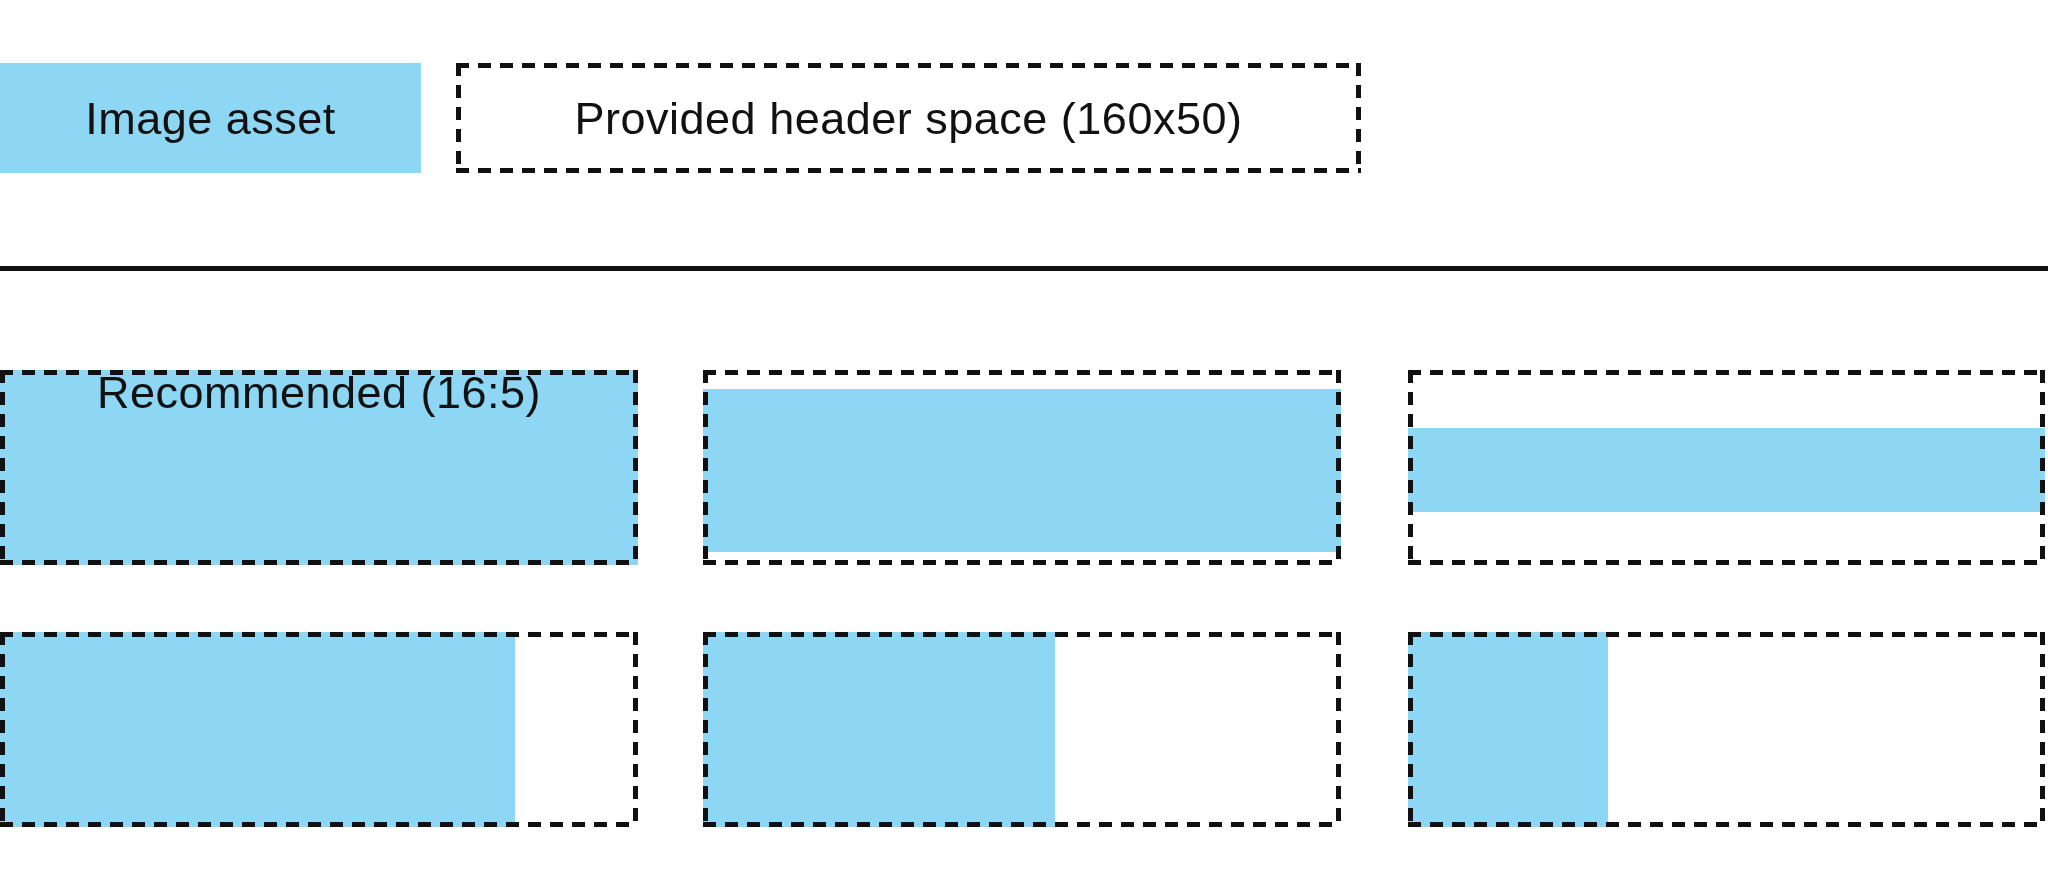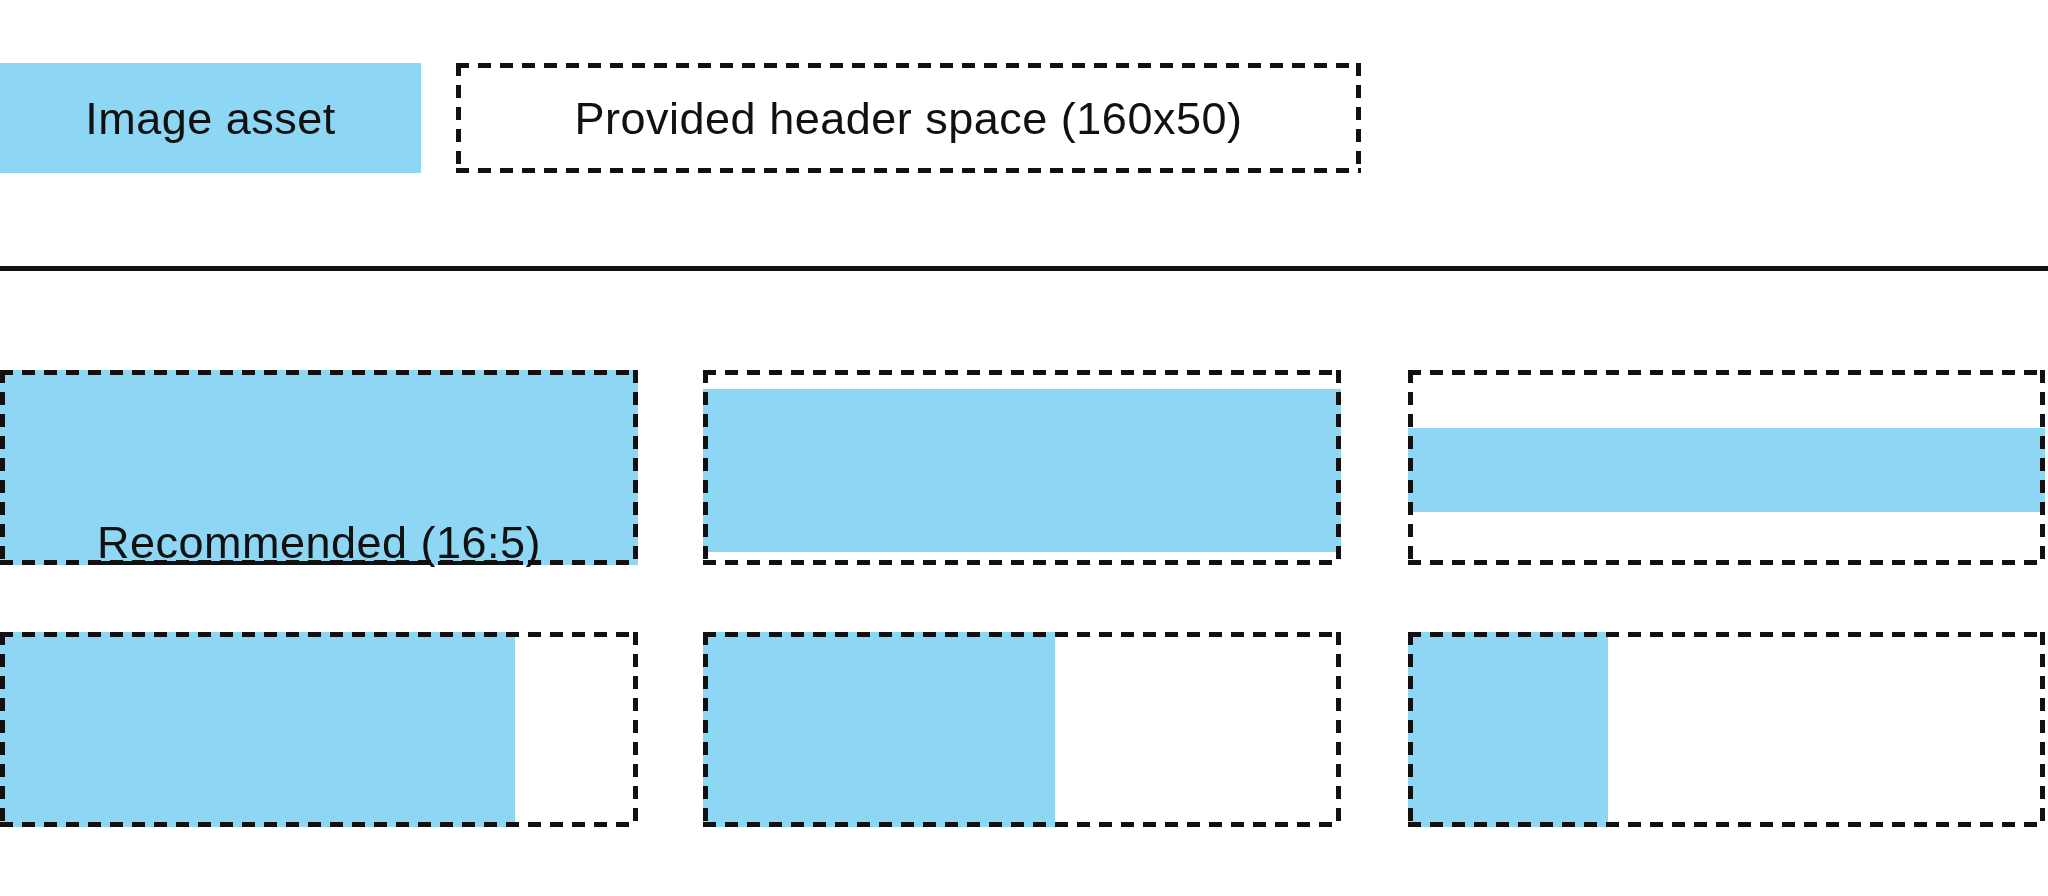--- a/index.html
+++ b/index.html
@@ -51,21 +51,21 @@
   .row2{top:632px;}
   .col1{left:0;width:638px;}
   .col2{left:703px;width:638px;}
   .col3{left:1408px;width:637px;}
   .asset{
     position:absolute;
     background:var(--blue,#8DD7F5);
   }
   .cell-label-wrap{
     position:absolute;inset:0;
-    display:flex;align-items:flex-end;justify-content:center;text-decoration:underline;
+    display:flex;align-items:flex-start;justify-content:center;
   }
 </style>
 </head>
 <body>
 
 <div id="canvas" style="--blue: #8DD7F5; --ink: #111111; --bg: #FFFFFF;">
 
   <div id="legend-swatch">
     <span class="label">Image asset</span>
   </div>

